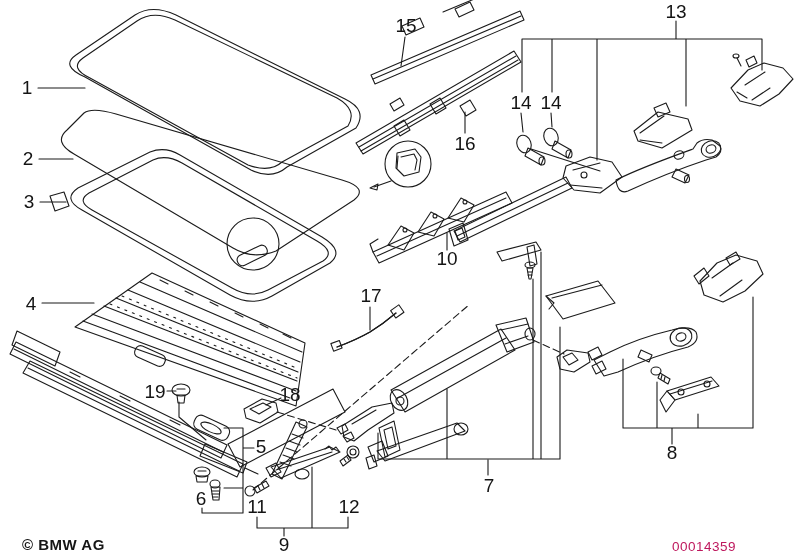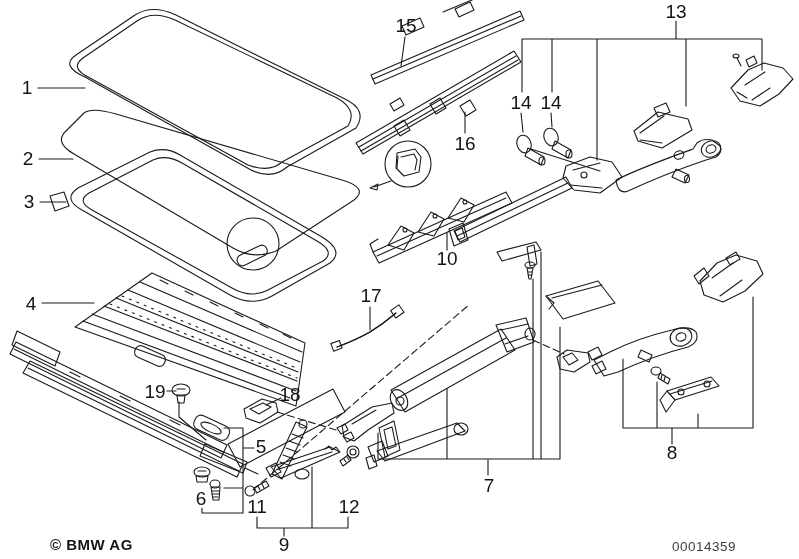--- a/index.html
+++ b/index.html
@@ -8,22 +8,22 @@
   #drawing{position:absolute;left:0;top:0;}
   #drawing path,#drawing line,#drawing polyline,#drawing polygon,#drawing rect,#drawing circle,#drawing ellipse{
       stroke:#1b1b1b;stroke-width:1.1;fill:none;stroke-linejoin:round;stroke-linecap:round;}
   .fillw{fill:#ffffff;}
   .fillg{fill:#ececec;}
   .leader{stroke:#1b1b1b;stroke-width:1.1;fill:none;}
   .dash{stroke-dasharray:7 4;stroke-width:1;}
   .thin{stroke-width:0.9;}
   .thick{stroke-width:4.5;}
   .callout{font:19px "Liberation Sans",sans-serif;fill:#141414;text-anchor:middle;stroke:none;}
-  .copyright{position:absolute;left:22px;top:536px;font-size:15px;font-weight:600;color:#161616;letter-spacing:0.5px;margin-left:28px;}
-  .imgnum{position:absolute;left:672px;top:539px;font-size:13.5px;color:#404040;letter-spacing:0.5px;}
+  .copyright{position:absolute;left:22px;top:536px;font-size:15px;font-weight:600;color:#161616;letter-spacing:0.5px;}
+  .imgnum{position:absolute;left:672px;top:539px;font-size:13.5px;color:#be185d;letter-spacing:0.5px;}
 </style>
 </head>
 <body>
 
 <div id="stage">
 <svg id="drawing" width="799" height="559" viewBox="0 0 799 559">
 
   <g>
     <path class="fillw" d="M180,155 L322,237 Q345,251 330,263 L272,296 Q252,307 230,295 L82,210 Q62,199 78,188 L150,152 Q165,146 180,155 Z"></path>
     <path class="thin" d="M182,163 L317,241 Q336,252 323,261 L268,290 Q251,299 232,288 L92,210 Q76,201 89,193 L153,160 Q166,154 182,163 Z"></path>

